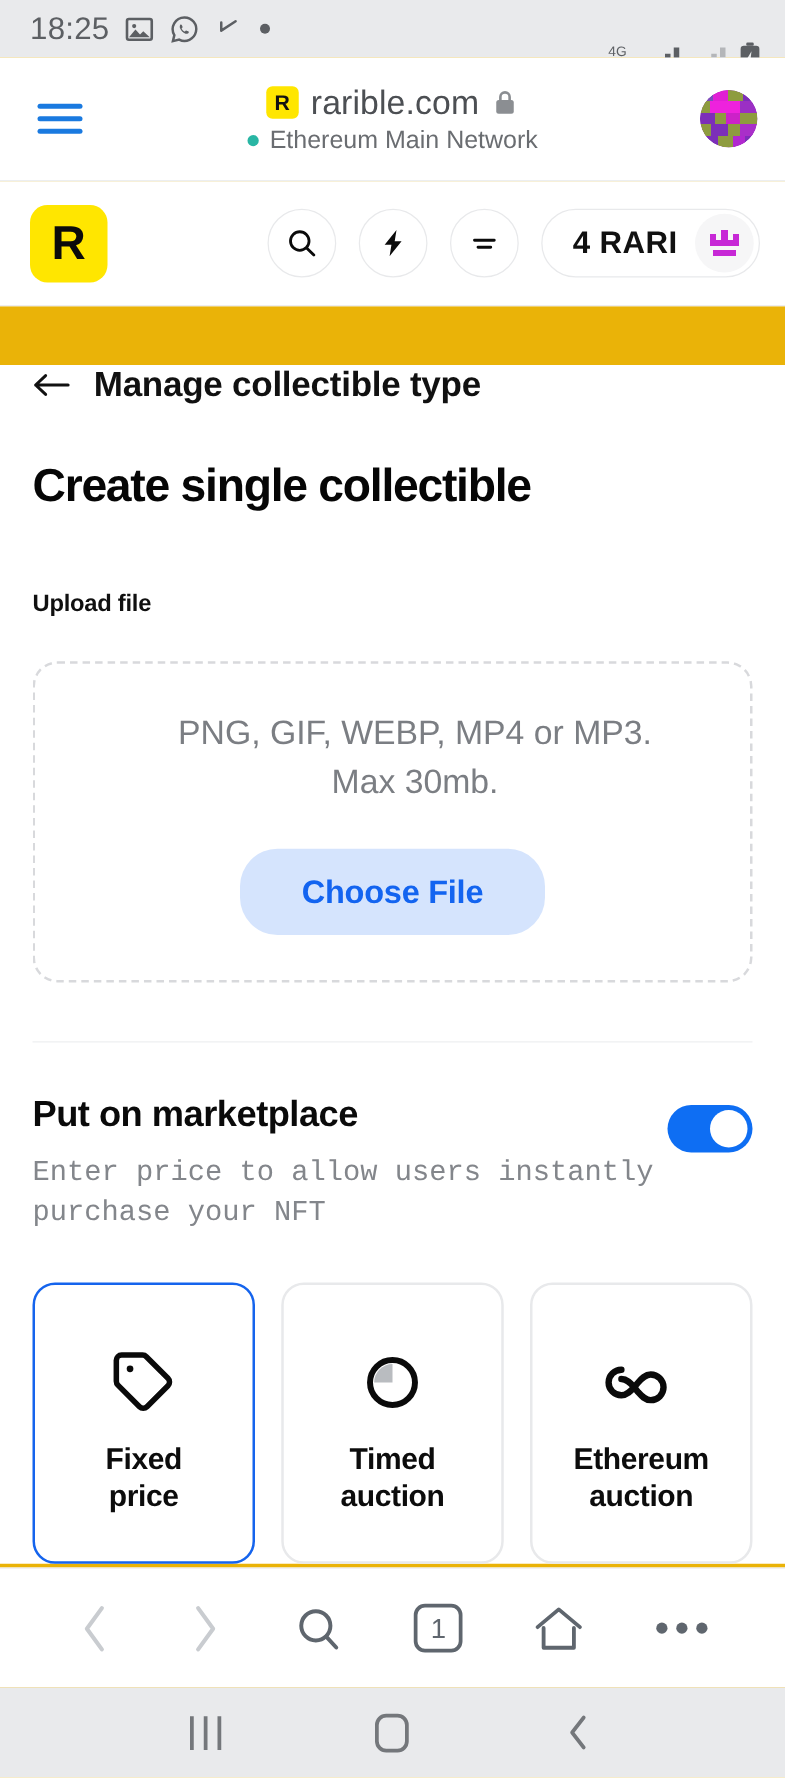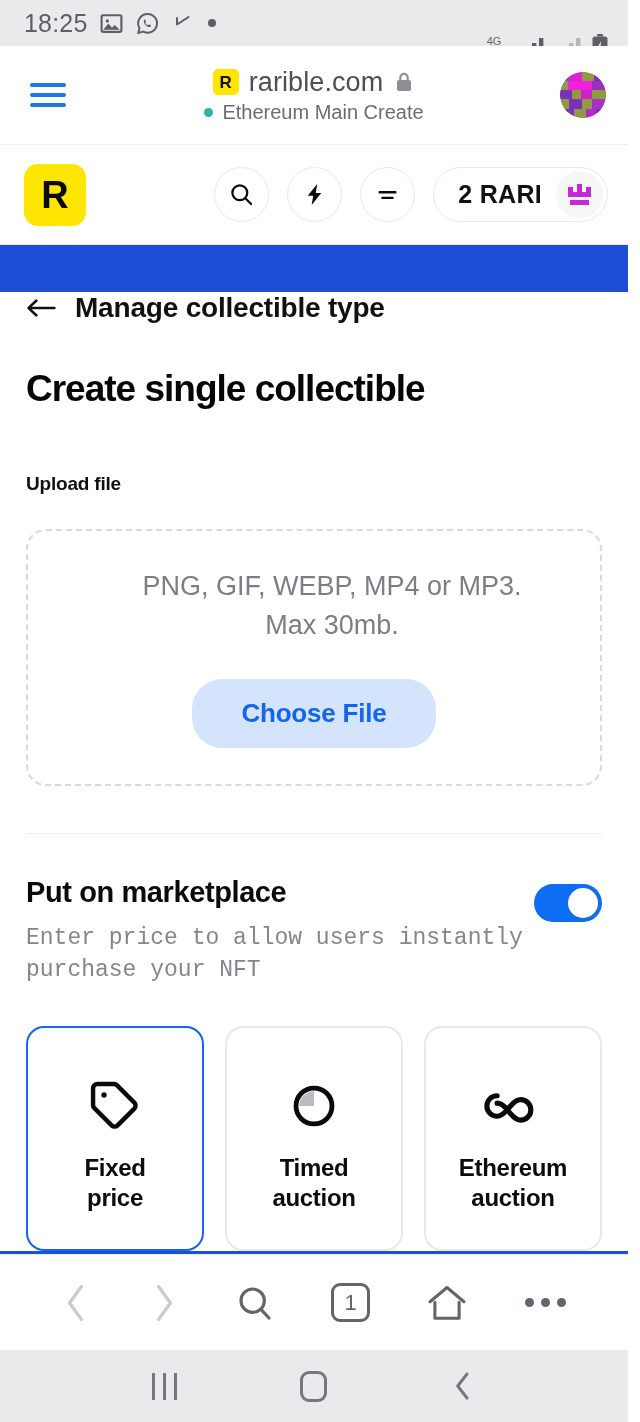--- a/index.html
+++ b/index.html
@@ -2,21 +2,21 @@
 <html><head>
 <meta charset="utf-8">
 <style>
   * { box-sizing: border-box; margin: 0; padding: 0; }
   html, body {
     width: 640px; height: 1422px;
     background: #ffffff;
     font-family: "Liberation Sans", sans-serif;
     overflow: hidden;
   }
-  .screen { position: relative; width: 628px; height: 1422px; background:#1d4ed8; }
+  .screen { position: relative; width: 628px; height: 1422px; background:#eab308; }
 
   
   .statusbar {
     height: 46px; background:#e9eaec;
     display:flex; align-items:center; justify-content:space-between;
     padding: 0 18px 0 24px;
   }
   .sb-left { display:flex; align-items:center; gap:11px; }
   .sb-time { font-size: 25px; color:#5c5f63; letter-spacing:.2px; }
   .sb-right { display:flex; align-items:center; gap:7px;margin-top:48px; }
@@ -205,21 +205,21 @@
       <div class="url-line1">
         <span class="fav">R</span>
         <span class="url-text">rarible.com</span>
         <svg width="22" height="24" viewBox="0 0 22 24">
           <rect x="4" y="10" width="14" height="11" rx="2" fill="#8b8e92"></rect>
           <path d="M7.3 10V7.6a3.7 3.7 0 117.4 0V10" fill="none" stroke="#8b8e92" stroke-width="2.1"></path>
         </svg>
       </div>
       <div class="url-line2">
         <span class="netdot"></span>
-        <span class="net-text">Ethereum Main Create</span>
+        <span class="net-text">Ethereum Main Network</span>
       </div>
     </div>
     <div class="avatar">
       <svg width="46" height="46" viewBox="0 0 46 46">
         <defs>
             <clipPath id="cavat">
               <circle cx="23" cy="23" r="23"></circle>
             </clipPath>
           </defs>
         <g clip-path="url(#cavat)" shape-rendering="crispEdges">
@@ -262,21 +262,21 @@
         <svg width="25" height="25" viewBox="0 0 24 24">
           <path d="M14.6 2L5.5 13.2h5.2L9.3 22l9.2-11.4h-5.3z" fill="#0b0b0b"></path>
         </svg>
       </div>
       <div class="circbtn">
         <svg width="27" height="27" viewBox="0 0 24 24">
           <path d="M5 10h14M7.5 15h9" stroke="#0b0b0b" stroke-width="2.1" stroke-linecap="round"></path>
         </svg>
       </div>
       <div class="raripill">
-        <span class="amt">2 RARI</span>
+        <span class="amt">4 RARI</span>
         <span class="raribadge">
           <svg width="27" height="24" viewBox="0 0 27 24" shape-rendering="crispEdges">
             <rect x="2" y="4" width="5" height="10" fill="#c728d6"></rect>
             <rect x="11" y="1" width="5" height="13" fill="#c728d6"></rect>
             <rect x="20" y="4" width="5" height="10" fill="#c728d6"></rect>
             <rect x="6" y="9" width="15" height="5" fill="#c728d6"></rect>
             <rect x="4" y="17" width="19" height="5" fill="#c728d6"></rect>
           </svg>
         </span>
       </div>

